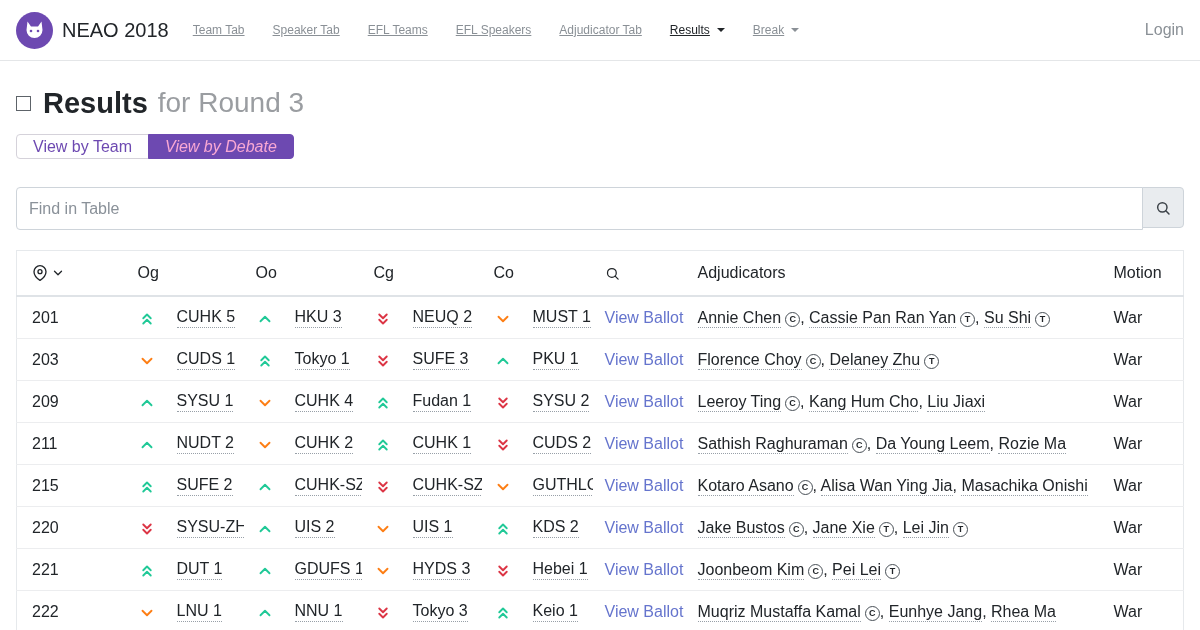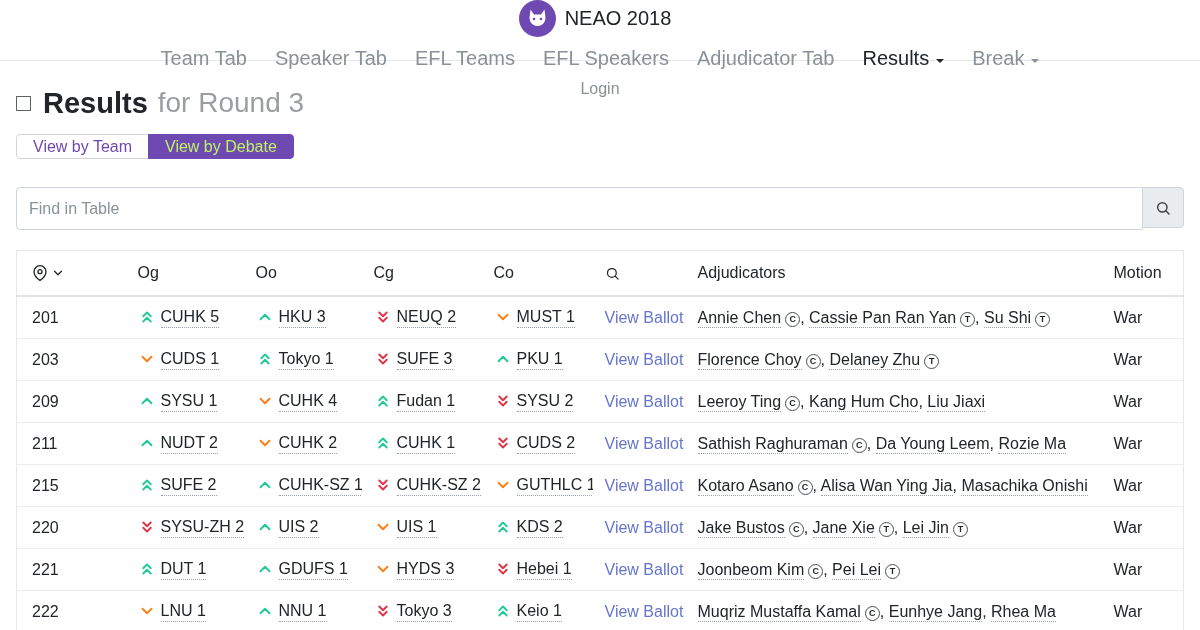--- a/index.html
+++ b/index.html
@@ -12,55 +12,55 @@
   *{box-sizing:border-box;margin:0;padding:0;}
   html,body{width:1200px;height:630px;overflow:hidden;}
   body{
     background:#fff;color:#212529;
     font-family:"Liberation Sans","DejaVu Sans",sans-serif;
     font-size:16px;
   }
   a{text-decoration:none;color:inherit;}
 
   
-  .navbar{height:61px;display:flex;align-items:center;padding:0 16px;border-bottom:1px solid #e4e6e8;background:#fff;flex-direction:column;}
+  .navbar{height:61px;display:flex;align-items:center;padding:0 16px;border-bottom:1px solid #e4e6e8;background:#fff;}
   .brand{display:flex;align-items:center;gap:9px;margin-right:10px;cursor:pointer;}
   .brand-text{font-size:20px;color:#212529;}
   .nav-links{display:flex;align-items:center;flex:1;}
-  .nav-link{color:#8a9096;font-size:20px;padding:10px 14px;cursor:pointer;white-space:nowrap;}
+  .nav-link{color:#8a9096;font-size:12px;padding:10px 14px;cursor:pointer;white-space:nowrap;text-decoration:underline;}
   .nav-link.active{color:#212529;}
   .caret{display:inline-block;margin-left:7px;vertical-align:2px;border-top:4.5px solid;border-left:4.5px solid transparent;border-right:4.5px solid transparent;}
   .login-link{color:#8a9096;font-size:16px;cursor:pointer;}
 
   
   .content{padding:0 16px;}
   .page-heading{margin-top:26px;display:flex;align-items:center;}
   .tofu{width:15px;height:15px;border:1.5px solid #5d6369;margin-right:12px;flex:none;}
   .page-title{font-size:29px;font-weight:700;color:#212529;line-height:32px;}
   .page-subtitle{font-size:28px;font-weight:400;color:#9a9da1;margin-left:10px;line-height:32px;}
 
   
   .btn-group{margin-top:15px;display:inline-flex;}
   .btn{font-family:inherit;font-size:16px;padding:0 16px;height:25px;cursor:pointer;line-height:1;}
   .btn-outline{background:#fff;color:var(--accent);border:1px solid #d5d2da;border-radius:4px 0 0 4px;}
-  .btn-solid{background:var(--accent);color:#bef264;border:1px solid var(--accent);border-radius:0 4px 4px 0;margin-left:-1px;}
+  .btn-solid{background:var(--accent);color:#f9a8d4;border:1px solid var(--accent);border-radius:0 4px 4px 0;margin-left:-1px;font-style:italic;}
 
   
   .search-bar{margin-top:28px;display:flex;}
   .search-input{flex:1;height:43px;border:1px solid #ced4da;border-radius:4px 0 0 4px;padding:0 12px;font-size:16px;font-family:inherit;color:#212529;outline:none;}
   .search-input::placeholder{color:#8a9199;}
   .search-btn{width:42px;height:41px;margin-left:-1px;background:#e9ecef;border:1px solid #ced4da;border-radius:0 4px 4px 0;display:flex;align-items:center;justify-content:center;cursor:pointer;color:#3c4248;}
 
   
   .results-table{margin-top:20px;width:100%;border-collapse:collapse;table-layout:fixed;border:1px solid #e6e9ec;background:#fff;}
   .results-table th{font-weight:400;text-align:left;padding:13px 12px;border-bottom:2px solid #dfe3e7;color:#212529;white-space:nowrap;cursor:pointer;}
   .results-table td{padding:11px 12px 10px;border-top:1px solid #ecedef;white-space:nowrap;overflow:hidden;vertical-align:middle;}
   .results-table th:first-child,.results-table td:first-child{padding-left:15px;}
   .th-icons{display:flex;align-items:center;gap:3px;color:#212529;}
-  .team{display:flex;align-items:flex-start;gap:5px;}
+  .team{display:flex;align-items:flex-end;gap:21px;}
   .res-icon{width:18px;height:18px;flex:none;display:flex;align-items:center;justify-content:center;}
   .res-first,.res-second{color:var(--teal);}
   .res-third{color:var(--orange);}
   .res-fourth{color:var(--red);}
   .team-name,.adj-name{border-bottom:1px dotted #98a0a8;padding-bottom:1px;cursor:pointer;}
   .ballot-link{color:var(--link);cursor:pointer;}
   .adj-role{display:inline-block;width:15px;height:15px;border:1px solid #495057;border-radius:50%;font-size:9px;line-height:13px;text-align:center;font-weight:700;color:#212529;margin-left:4px;vertical-align:1px;}
 </style>
 </head>
 <body>

